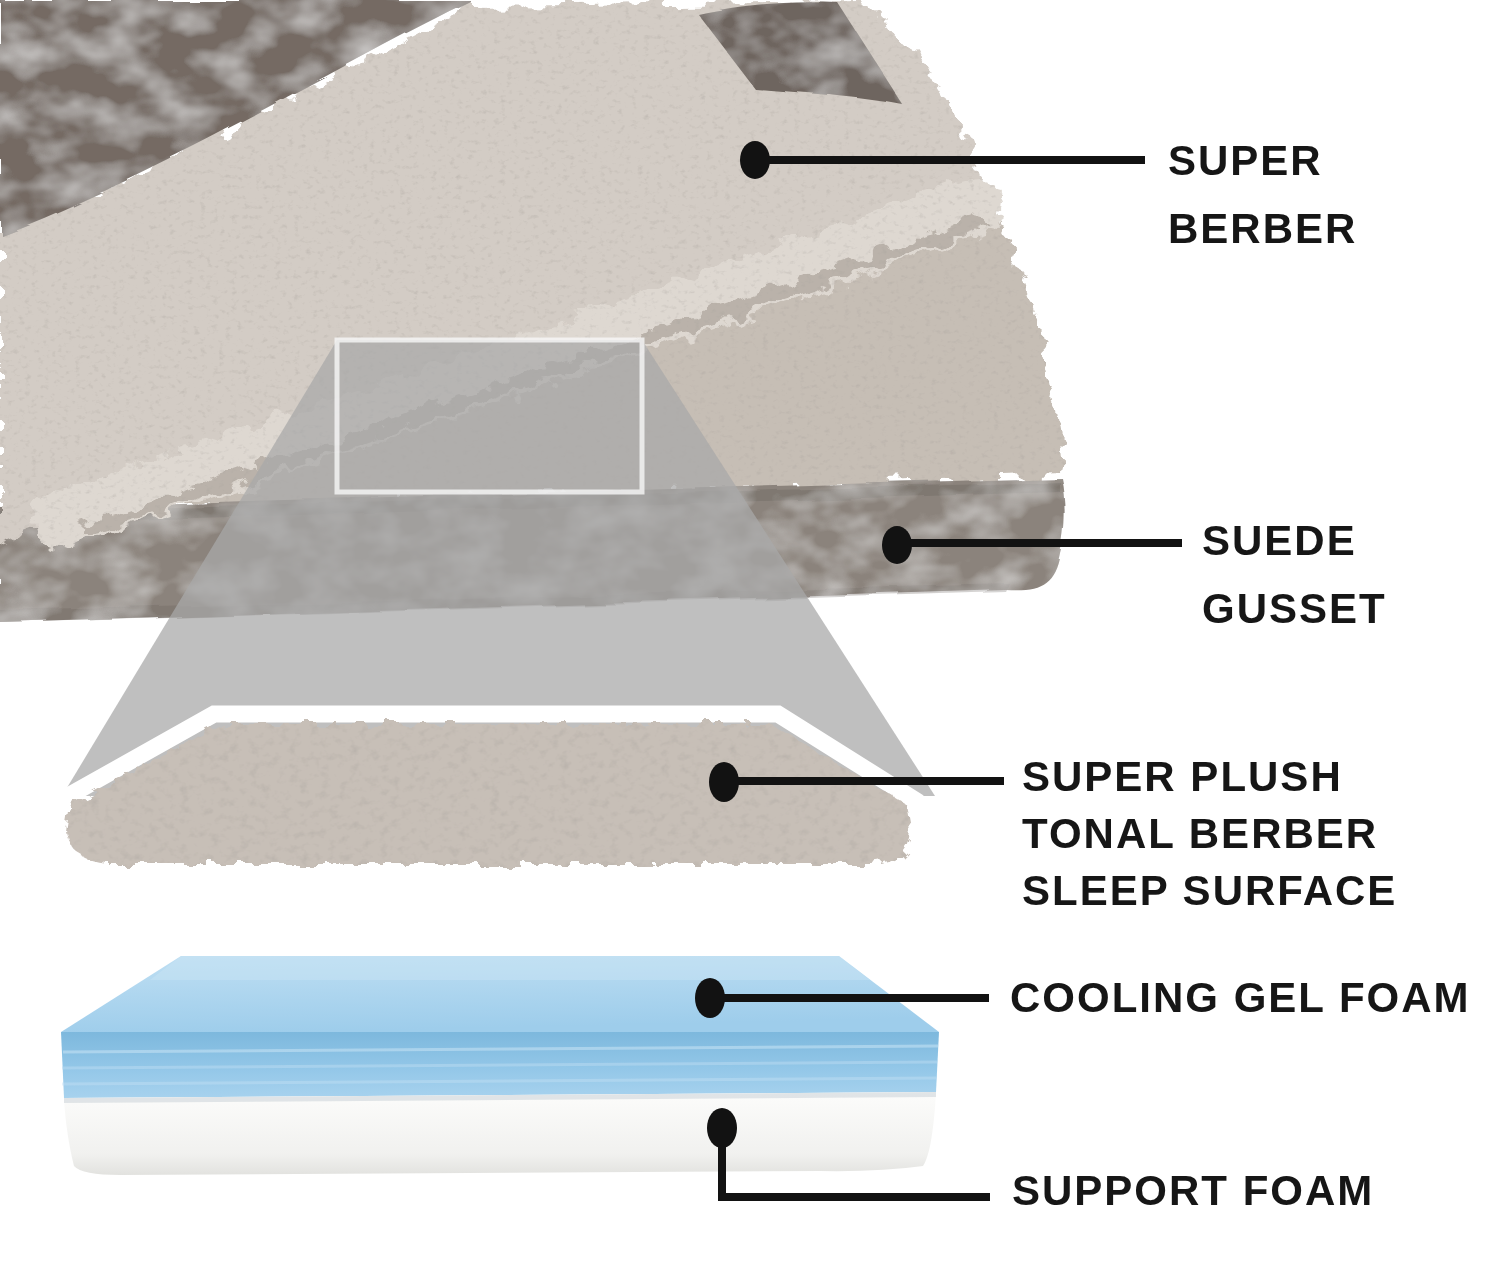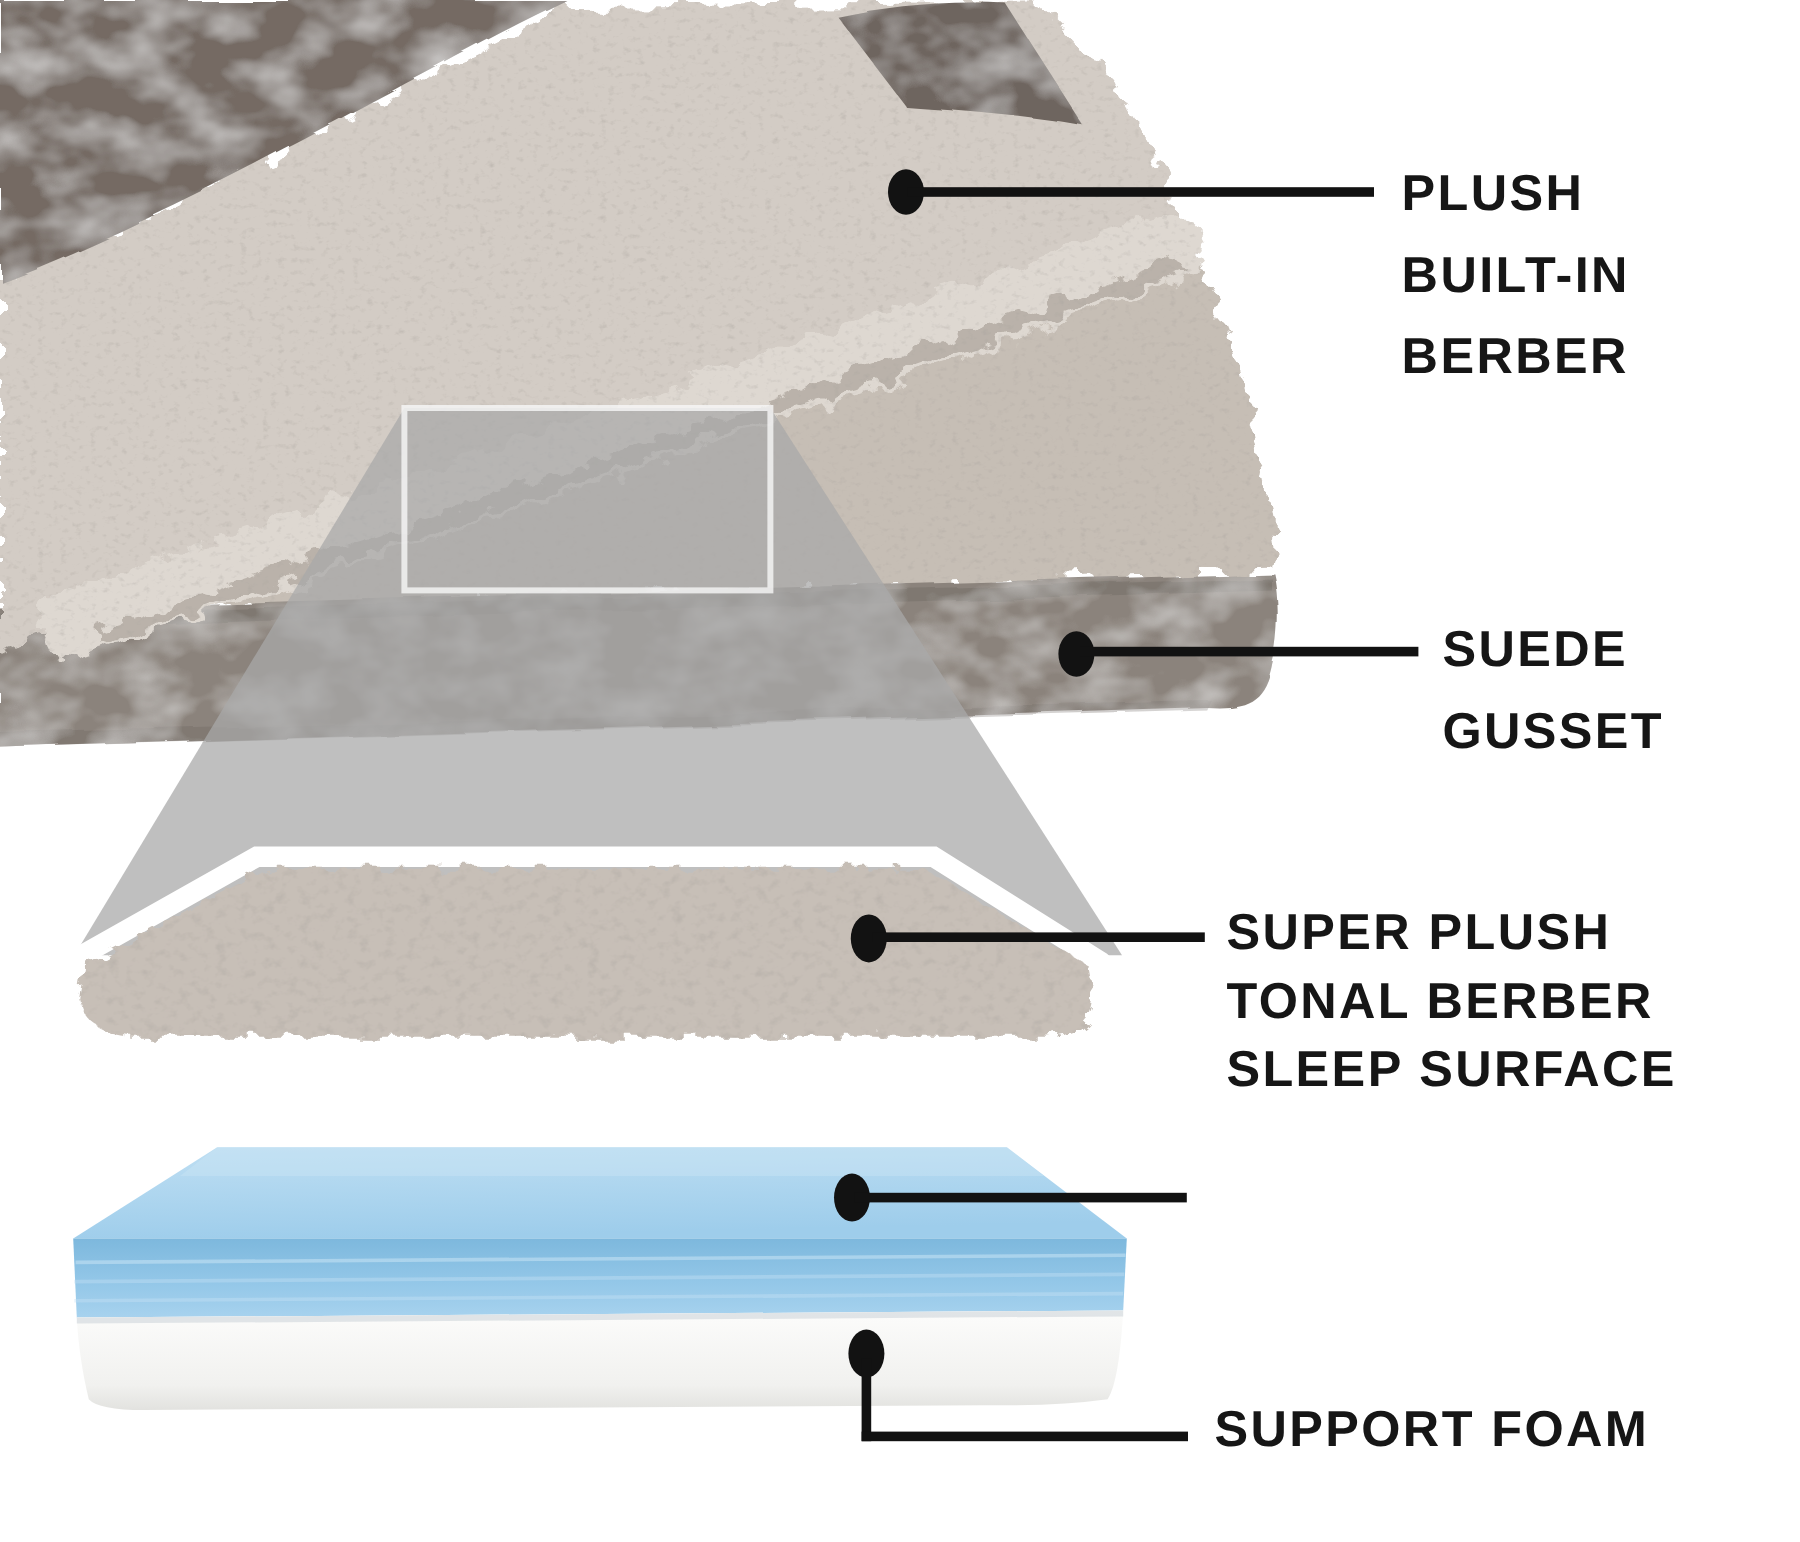--- a/index.html
+++ b/index.html
@@ -158,34 +158,36 @@
   <div class="cline" id="line-surface"></div>
 
   <div class="dot" id="dot-gel"></div>
   <div class="cline" id="line-gel"></div>
 
   <div class="dot" id="dot-support"></div>
   <div class="cline" id="line-support-v"></div>
   <div class="cline" id="line-support-h"></div>
 
   <div class="callout" id="co-blanket">
-    <span class="co-line">PLUSH</span>
-    <span class="co-line">BUILT-IN</span>
+    <span class="co-line">SUPER</span>
     <span class="co-line">BERBER</span>
   </div>
 
   <div class="callout" id="co-surface">
     <span class="co-line">SUPER PLUSH</span>
     <span class="co-line">TONAL BERBER</span>
     <span class="co-line">SLEEP SURFACE</span>
   </div>
 
   <div class="callout" id="co-gusset">
     <span class="co-line">SUEDE</span>
     <span class="co-line">GUSSET</span>
   </div>
 
+  <div class="callout" id="co-gel">
+    <span class="co-line">COOLING GEL FOAM</span>
+  </div>
 
   <div class="callout" id="co-support">
     <span class="co-line">SUPPORT FOAM</span>
   </div>
 
 </div>
 
 </body></html>

